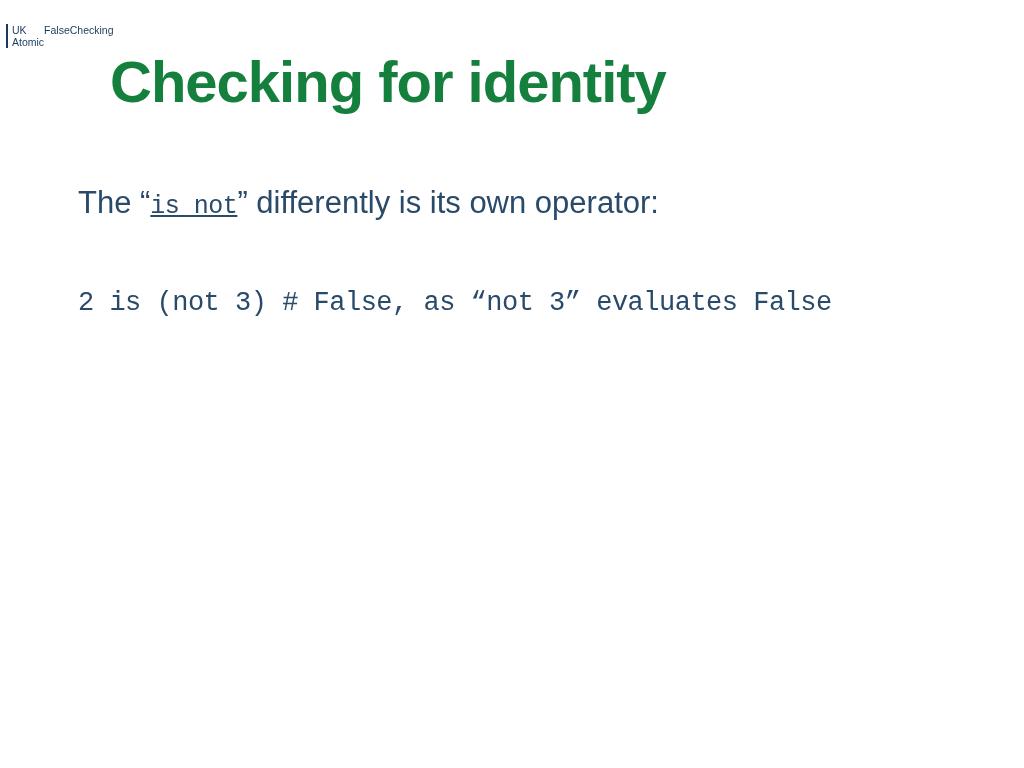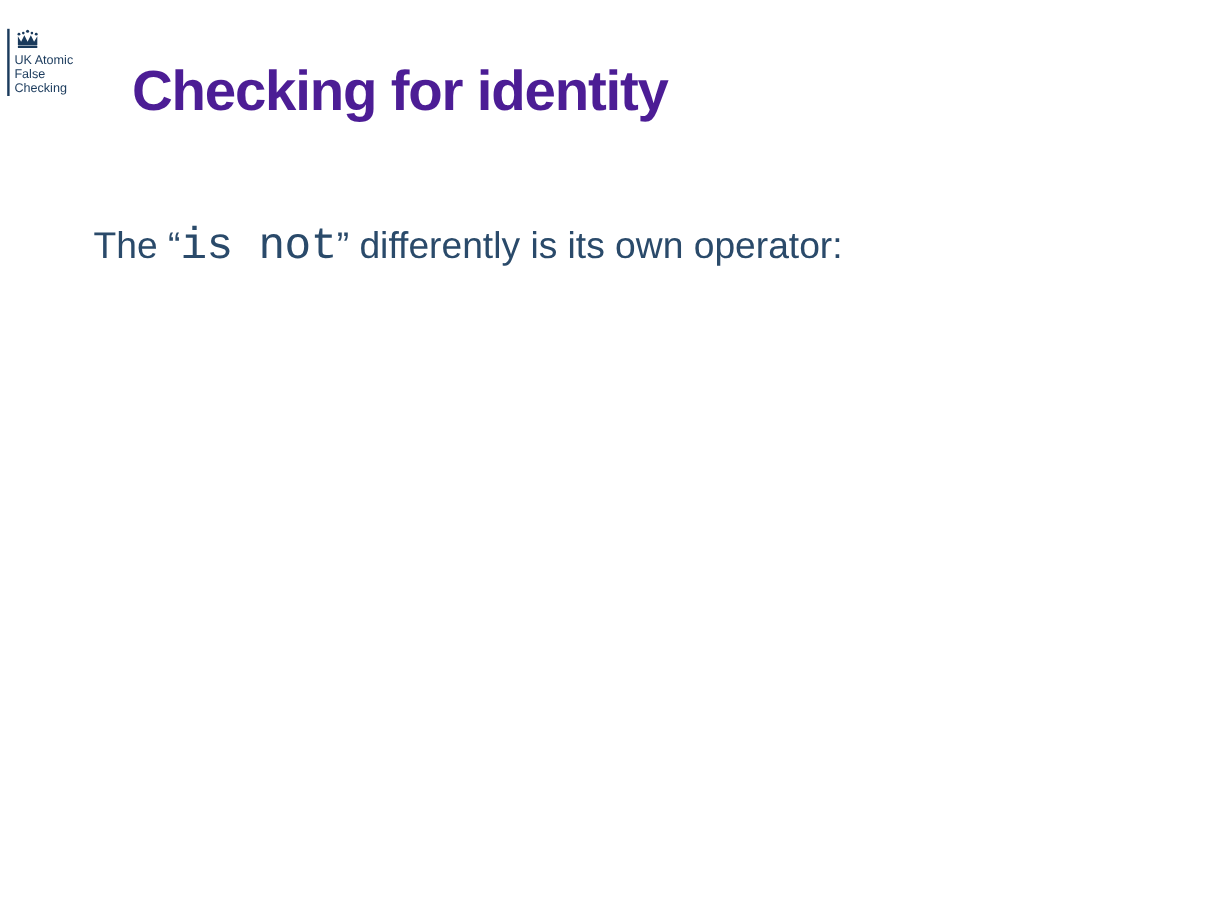--- a/index.html
+++ b/index.html
@@ -10,63 +10,63 @@
       font-family: Arial, Helvetica, sans-serif;
       position: relative;
       overflow: hidden;
     }
     .logo-block {
       position: absolute;
       left: 6px;
       top: 24px;
       width: 70px;
       display: flex;
-      flex-direction: column;
       align-items: flex-start;
       border-left: 2px solid #1a3a5c;
       padding-left: 4px;
     }
     .crown-icon {
       width: 22px;
       height: 18px;
       margin-bottom: 2px;
     }
     .logo-text {
       font-size: 10.5px;
       line-height: 1.15;
       color: #1a3a5c;
       font-weight: 400;
     }
     .title {
       position: absolute;
       left: 110px;
       top: 48px;
-      font-size: 47px;
+      font-size: 58px;
       font-weight: 900;
-      color: #4c1d95;
+      color: #15803d;
       letter-spacing: -1px;
       font-family: Arial Black, Arial, sans-serif;
     }
     .content {
       position: absolute;
       left: 78px;
       top: 184px;
       width: 880px;
       color: #2a4a6a;
     }
     .body-line {
       font-size: 31px;
       line-height: 1.2;
       color: #2a4a6a;
       font-weight: 400;
     }
     .code-inline {
       font-family: "Consolas", "Menlo", "Courier New", monospace;
-      font-size: 37px;
+      font-size: 25px;
       letter-spacing: -0.5px;
+      text-decoration: underline;
     }
     .code-line {
       font-family: "Consolas", "Menlo", "Courier New", monospace;
       font-size: 27px;
       color: #2a4a6a;
       letter-spacing: -0.5px;
       margin-top: 10px;
       white-space: pre;
     }
     .para1 { margin-bottom: 0; }
@@ -94,13 +94,14 @@
 
 <h1 class="title">Checking for identity</h1>
 
 <div class="content">
   <div class="body-line para1">
     <span>The “</span><span class="code-inline">is not</span><span>”  differently is its own operator:</span>
   </div>
 
   <div class="gap"></div>
 
+  <div class="code-line">2 is (not 3) # False, as “not 3” evaluates False</div>
 </div>
 
 </body></html>

